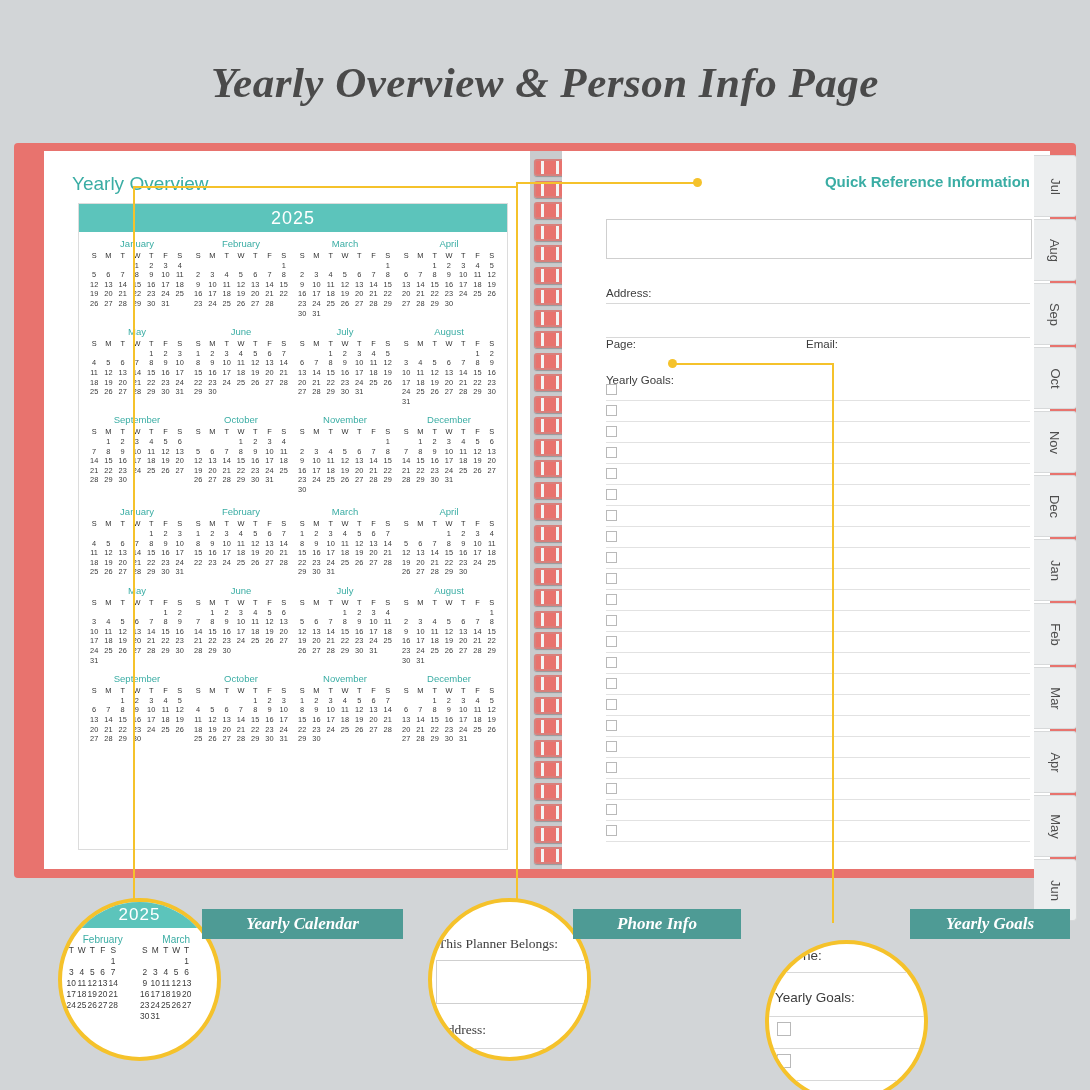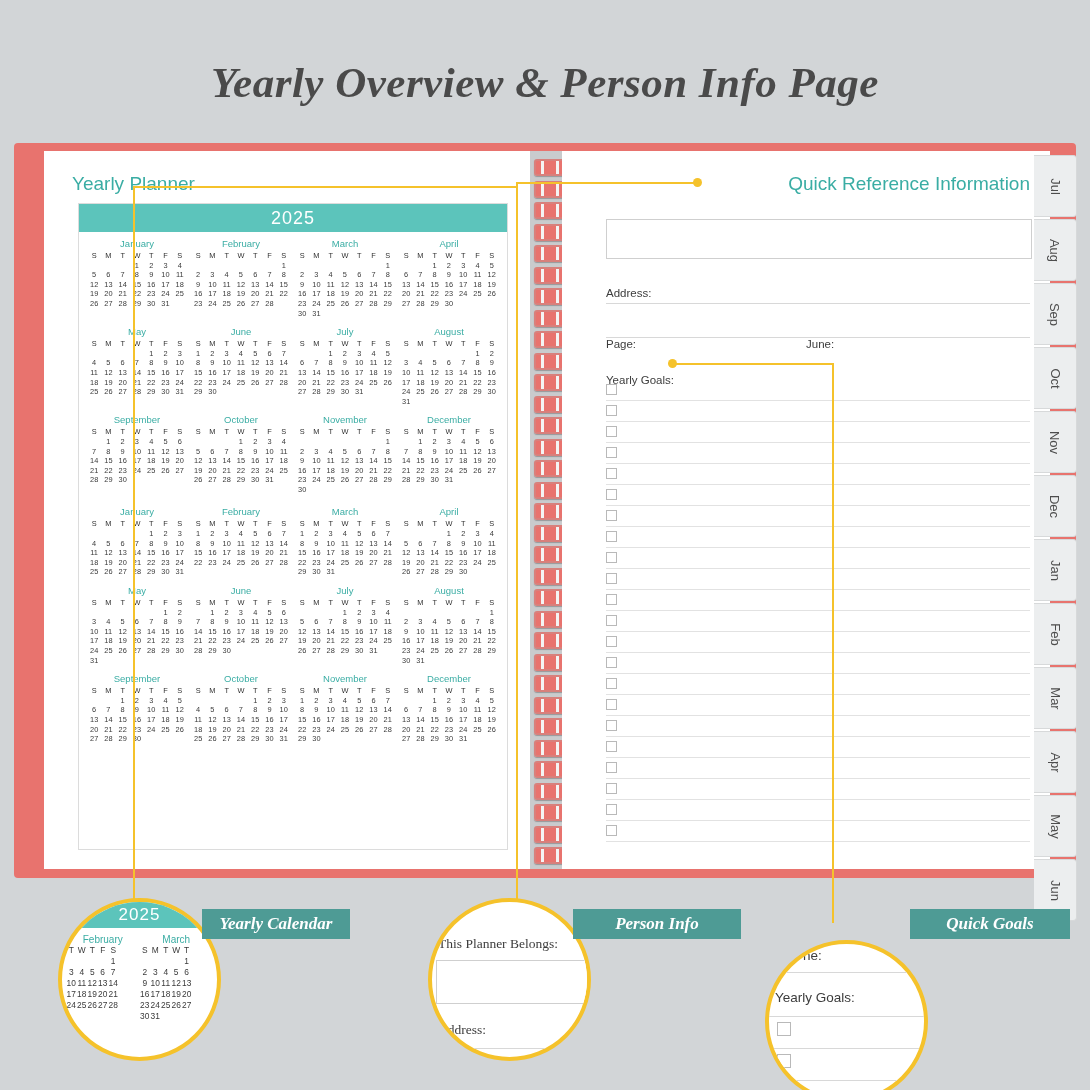--- a/index.html
+++ b/index.html
@@ -56,21 +56,21 @@
   .mname{
     text-align:center;color:#3aada4;font-size:9.5px;margin-bottom:2px;
   }
   .mhead,.mrow{display:flex;}
   .mhead span,.mrow span{
     width:14.28%;text-align:center;font-size:7.4px;line-height:9.6px;color:#3a3a3a;
   }
   .mhead span{color:#2f2f2f;}
   
   .rp-title{
-    position:absolute;right:20px;top:22px;font-size:19px;color:#3aada4;
+    position:absolute;right:20px;top:22px;font-size:15px;color:#3aada4;font-weight:bold;
   }
   .field-label{
     position:absolute;font-size:11.5px;color:#3c3c3c;margin-top:16px;
   }
   .box-field{
     position:absolute;border:1px solid #cfcfcf;background:#fff;
   }
   .line-field{
     position:absolute;border-bottom:1px solid #d8d8d8;
   }
@@ -120,21 +120,21 @@
   .c-goalbox{width:12px;height:12px;border:1px solid #b9b9b9;background:#fff;}
 </style>
 </head>
 <body>
 
 <div class="page-title">Yearly Overview &amp; Person Info Page</div>
 
 <div class="planner">
 
   <div class="left-page">
-    <div class="lp-title">Yearly Planner</div>
+    <div class="lp-title">Yearly Overview</div>
     <div class="cal-frame">
       <div id="cal-years">
           <div class="year-band">2025</div>
           <div class="months">
             <div class="month">
               <div class="mname">January</div>
               <div class="mhead">
                 <span>S</span>
                 <span>M</span>
                 <span>T</span>
@@ -1585,21 +1585,21 @@
     <div class="rp-title">Quick Reference Information</div>
 
     <div class="field-label" style="left:44px;top:50px;">This Planner Belongs to:</div>
     <div class="box-field" style="left:44px;top:68px;width:424px;height:38px;"></div>
 
     <div class="field-label" style="left:44px;top:120px;">Address:</div>
     <div class="line-field" style="left:44px;top:152px;width:424px;"></div>
     <div class="line-field" style="left:44px;top:186px;width:424px;"></div>
 
     <div class="field-label" style="left:44px;top:171px;">Page:</div>
-    <div class="field-label" style="left:244px;top:171px;">June:</div>
+    <div class="field-label" style="left:244px;top:171px;">Email:</div>
 
     <div class="field-label" style="left:44px;top:207px;">Yearly Goals:</div>
     <div id="goal-rows">
         <div class="goal-row" style="top: 228px;">
           <div class="goal-box"></div>
         </div>
         <div class="goal-row" style="top: 249px;">
           <div class="goal-box"></div>
         </div>
         <div class="goal-row" style="top: 270px;">
@@ -1815,33 +1815,33 @@
             <span>30</span>
             <span>31</span>
             <span></span>
             <span></span>
             <span></span>
           </div>
         </div>
     </div>
   </div>
 </div>
-<div class="tagbar" style="left:202px;top:909px;width:148px;">Yearly Calendar</div>
+<div class="tagbar" style="left:202px;top:909px;width:201px;">Yearly Calendar</div>
 
 <div class="circle" style="left:428px;top:898px;width:155px;height:155px;font-family:Liberation Serif, serif;">
   <div class="c-label" style="position:absolute;left:6px;top:34px;">This Planner Belongs:</div>
   <div class="c-box" style="position:absolute;left:4px;top:58px;width:160px;height:42px;"></div>
   <div class="c-label" style="position:absolute;left:6px;top:120px;">Address:</div>
   <div class="c-line" style="position:absolute;left:0;top:146px;width:170px;"></div>
 </div>
-<div class="tagbar" style="left:573px;top:909px;width:168px;">Person Info</div>
+<div class="tagbar" style="left:573px;top:909px;width:168px;">Phone Info</div>
 
 <div class="circle" style="left:765px;top:940px;width:155px;height:155px;">
   <div class="c-label" style="position:absolute;left:34px;top:4px;">ne:</div>
   <div class="c-line" style="position:absolute;left:0;top:28px;width:170px;"></div>
   <div class="c-label" style="position:absolute;left:6px;top:46px;">Yearly Goals:</div>
   <div class="c-line" style="position:absolute;left:0;top:72px;width:170px;"></div>
   <div class="c-goalbox" style="position:absolute;left:8px;top:78px;"></div>
   <div class="c-line" style="position:absolute;left:0;top:104px;width:170px;"></div>
   <div class="c-goalbox" style="position:absolute;left:8px;top:110px;"></div>
   <div class="c-line" style="position:absolute;left:0;top:136px;width:170px;"></div>
 </div>
-<div class="tagbar" style="left:910px;top:909px;width:160px;">Quick Goals</div>
+<div class="tagbar" style="left:910px;top:909px;width:160px;">Yearly Goals</div>
 
 </body></html>

